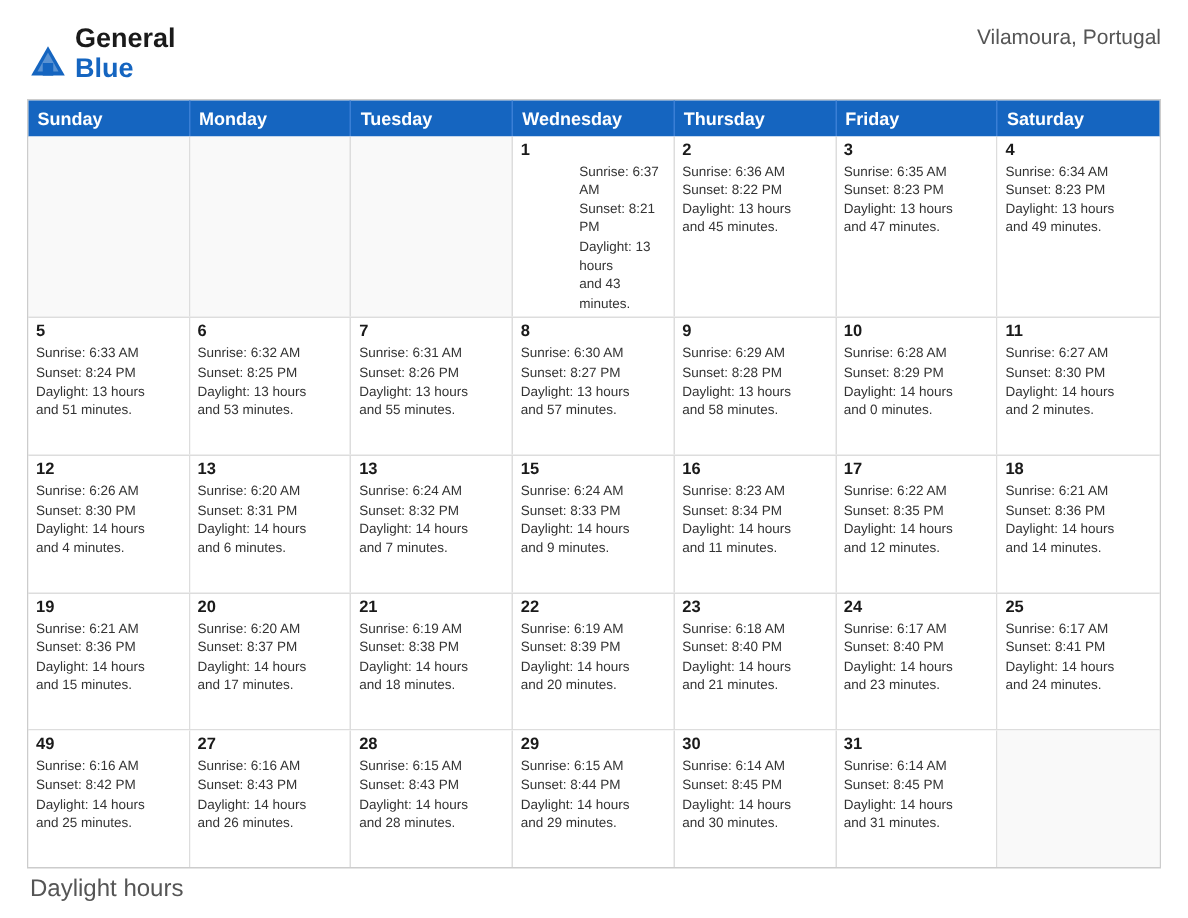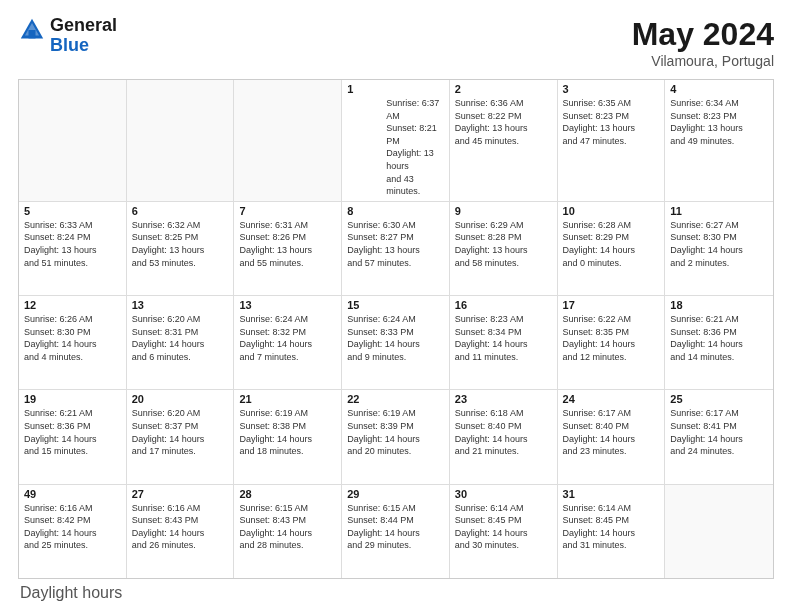--- a/index.html
+++ b/index.html
@@ -18,21 +18,21 @@
       flex-direction: column;
     }
     .header {
       display: flex;
       justify-content: space-between;
       align-items: flex-start;
       margin-bottom: 10px;
     }
     .logo {
       display: flex;
-      align-items: flex-start;
+      align-items: flex-end;
       gap: 4px;
     }
     .logo-text {
       display: flex;
       flex-direction: column;
       line-height: 1.1;
     }
     .logo-general {
       font-size: 18px;
       font-weight: bold;
@@ -138,26 +138,34 @@
         <polygon points="20,4 36,32 4,32" fill="#1565c0"></polygon>
         <polygon points="20,10 30,28 10,28" fill="#fff" opacity="0.3"></polygon>
         <rect x="15" y="20" width="10" height="12" fill="#1565c0"></rect>
       </svg>
       <div class="logo-text">
         <span class="logo-general">General</span>
         <span class="logo-blue">Blue</span>
       </div>
     </div>
     <div class="title-area">
-      <div class="month-title">May 2024</div>
       <div class="subtitle">Vilamoura, Portugal</div>
     </div>
   </div>
 
   <div class="calendar">
+    <div class="cal-header">
+    <div class="cal-header-cell">Sunday</div>
+        <div class="cal-header-cell">Monday</div>
+        <div class="cal-header-cell">Tuesday</div>
+        <div class="cal-header-cell">Wednesday</div>
+        <div class="cal-header-cell">Thursday</div>
+        <div class="cal-header-cell">Friday</div>
+        <div class="cal-header-cell">Saturday</div>
+      </div>
     <div class="cal-body">
     <div class="cal-row">
           <div class="cal-cell empty"></div>
           <div class="cal-cell empty"></div>
           <div class="cal-cell empty"></div>
           <div class="cal-cell">
             <div class="day-num">1</div>
             <div class="cell-info" style="white-space: pre-line; margin-left: 39px;">Sunrise: 6:37 AM
 Sunset: 8:21 PM
 Daylight: 13 hours

